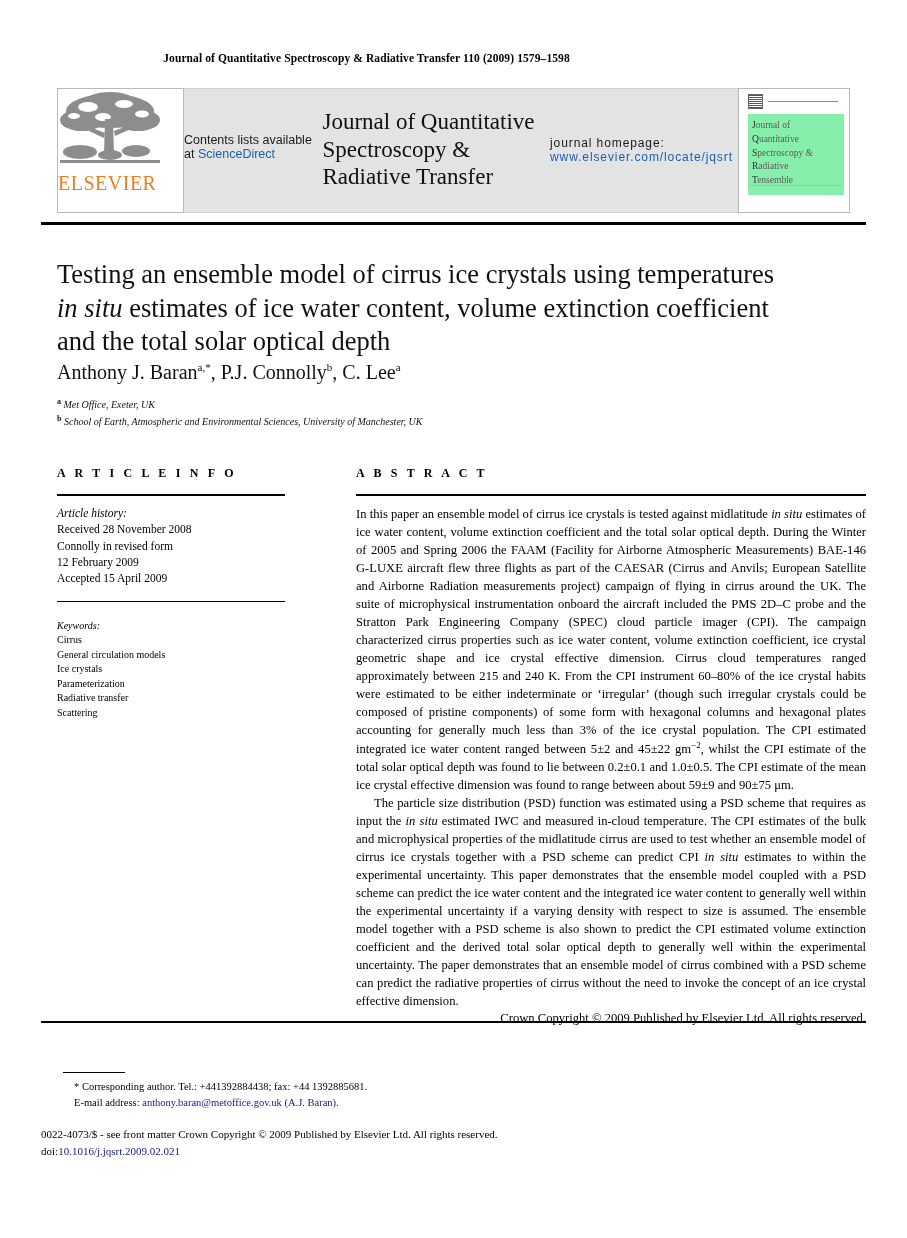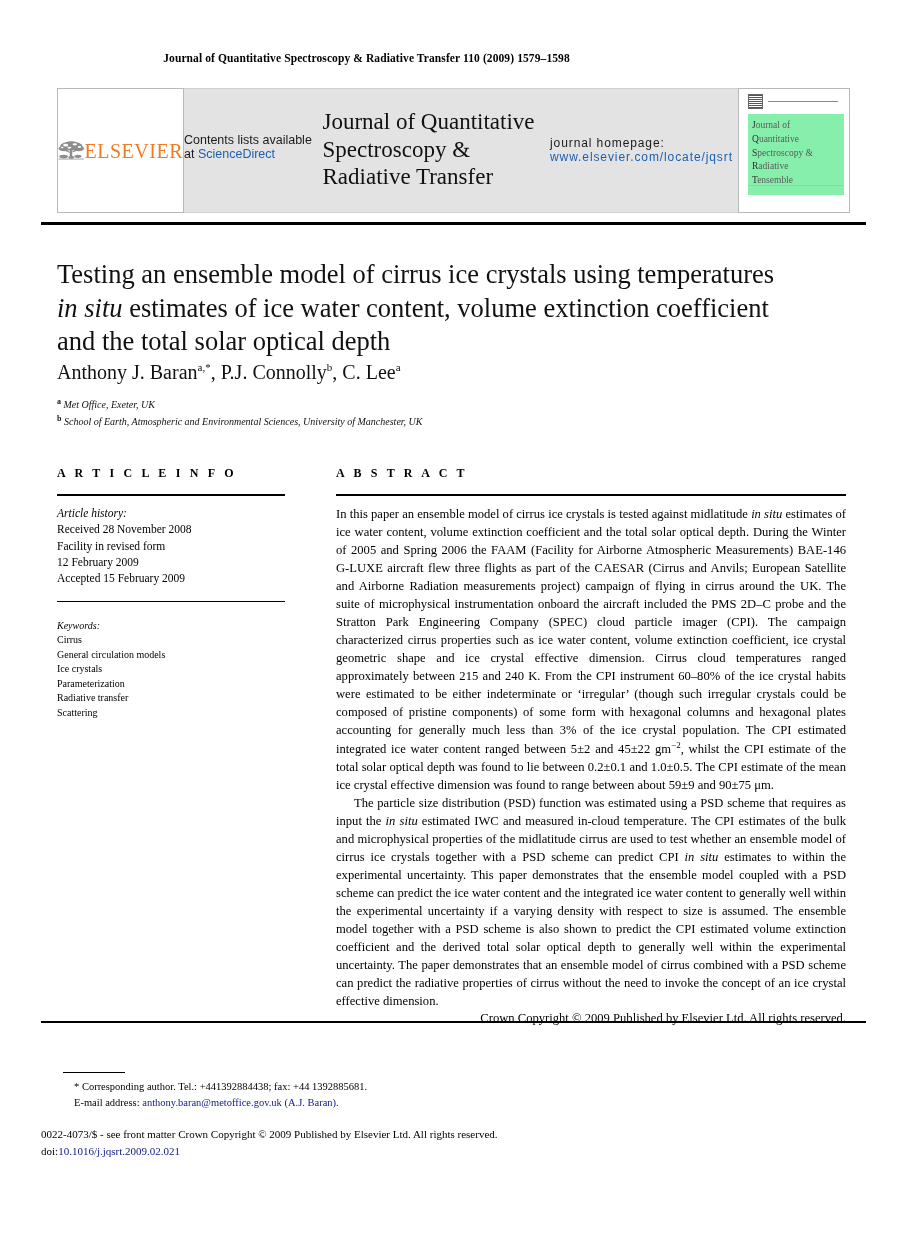--- a/index.html
+++ b/index.html
@@ -44,22 +44,21 @@
     display: flex;
     align-items: stretch;
   }
   .elsevier-box {
     width: 127px;
     height: 125px;
     border: 1px solid #b9b9b9;
     box-sizing: border-box;
     background: #ffffff;
     display: flex;
-    flex-direction: row;
-    align-items: center;
+    flex-direction: column;
     justify-content: flex-start;
     padding-top: 0;
   }
   .elsevier-tree { display:block; }
   .elsevier-word {
     font-family: "Liberation Serif", serif;
     font-size: 20px;
     letter-spacing: 0.5px;
     color: #ee7c24;
     margin-top: 1px;
@@ -200,21 +199,21 @@
 
   
   .col-left {
     position: absolute;
     left: 57px;
     top: 466px;
     width: 228px;
   }
   .col-right {
     position: absolute;
-    left: 336px;
+    left: 356px;
     top: 466px;
     width: 510px;
   }
   .sec-head {
     font-family: "Liberation Serif", serif;
     font-size: 12px;
     font-weight: bold;
     letter-spacing: 3.2px;
   }
   .sec-rule {
@@ -375,23 +374,23 @@
     <sup>a</sup> <span>Met Office, Exeter, UK</span><br>
     <sup>b</sup> <span>School of Earth, Atmospheric and Environmental Sciences, University of Manchester, UK</span>
   </div>
 
   <div class="col-left">
     <div class="sec-head">A R T I C L E   I N F O</div>
     <div class="sec-rule"></div>
     <div class="info-body">
       <span class="it">Article history:</span><br>
       <span>Received 28 November 2008</span><br>
-      <span>Facility in revised form</span><br>
+      <span>Connolly in revised form</span><br>
       <span>12 February 2009</span><br>
-      <span>Accepted 15 February 2009</span>
+      <span>Accepted 15 April 2009</span>
     </div>
     <div class="info-rule-mid"></div>
     <div class="kw-block">
       <span class="it">Keywords:</span><br>
       <span>Cirrus</span><br>
       <span>General circulation models</span><br>
       <span>Ice crystals</span><br>
       <span>Parameterization</span><br>
       <span>Radiative transfer</span><br>
       <span>Scattering</span>

